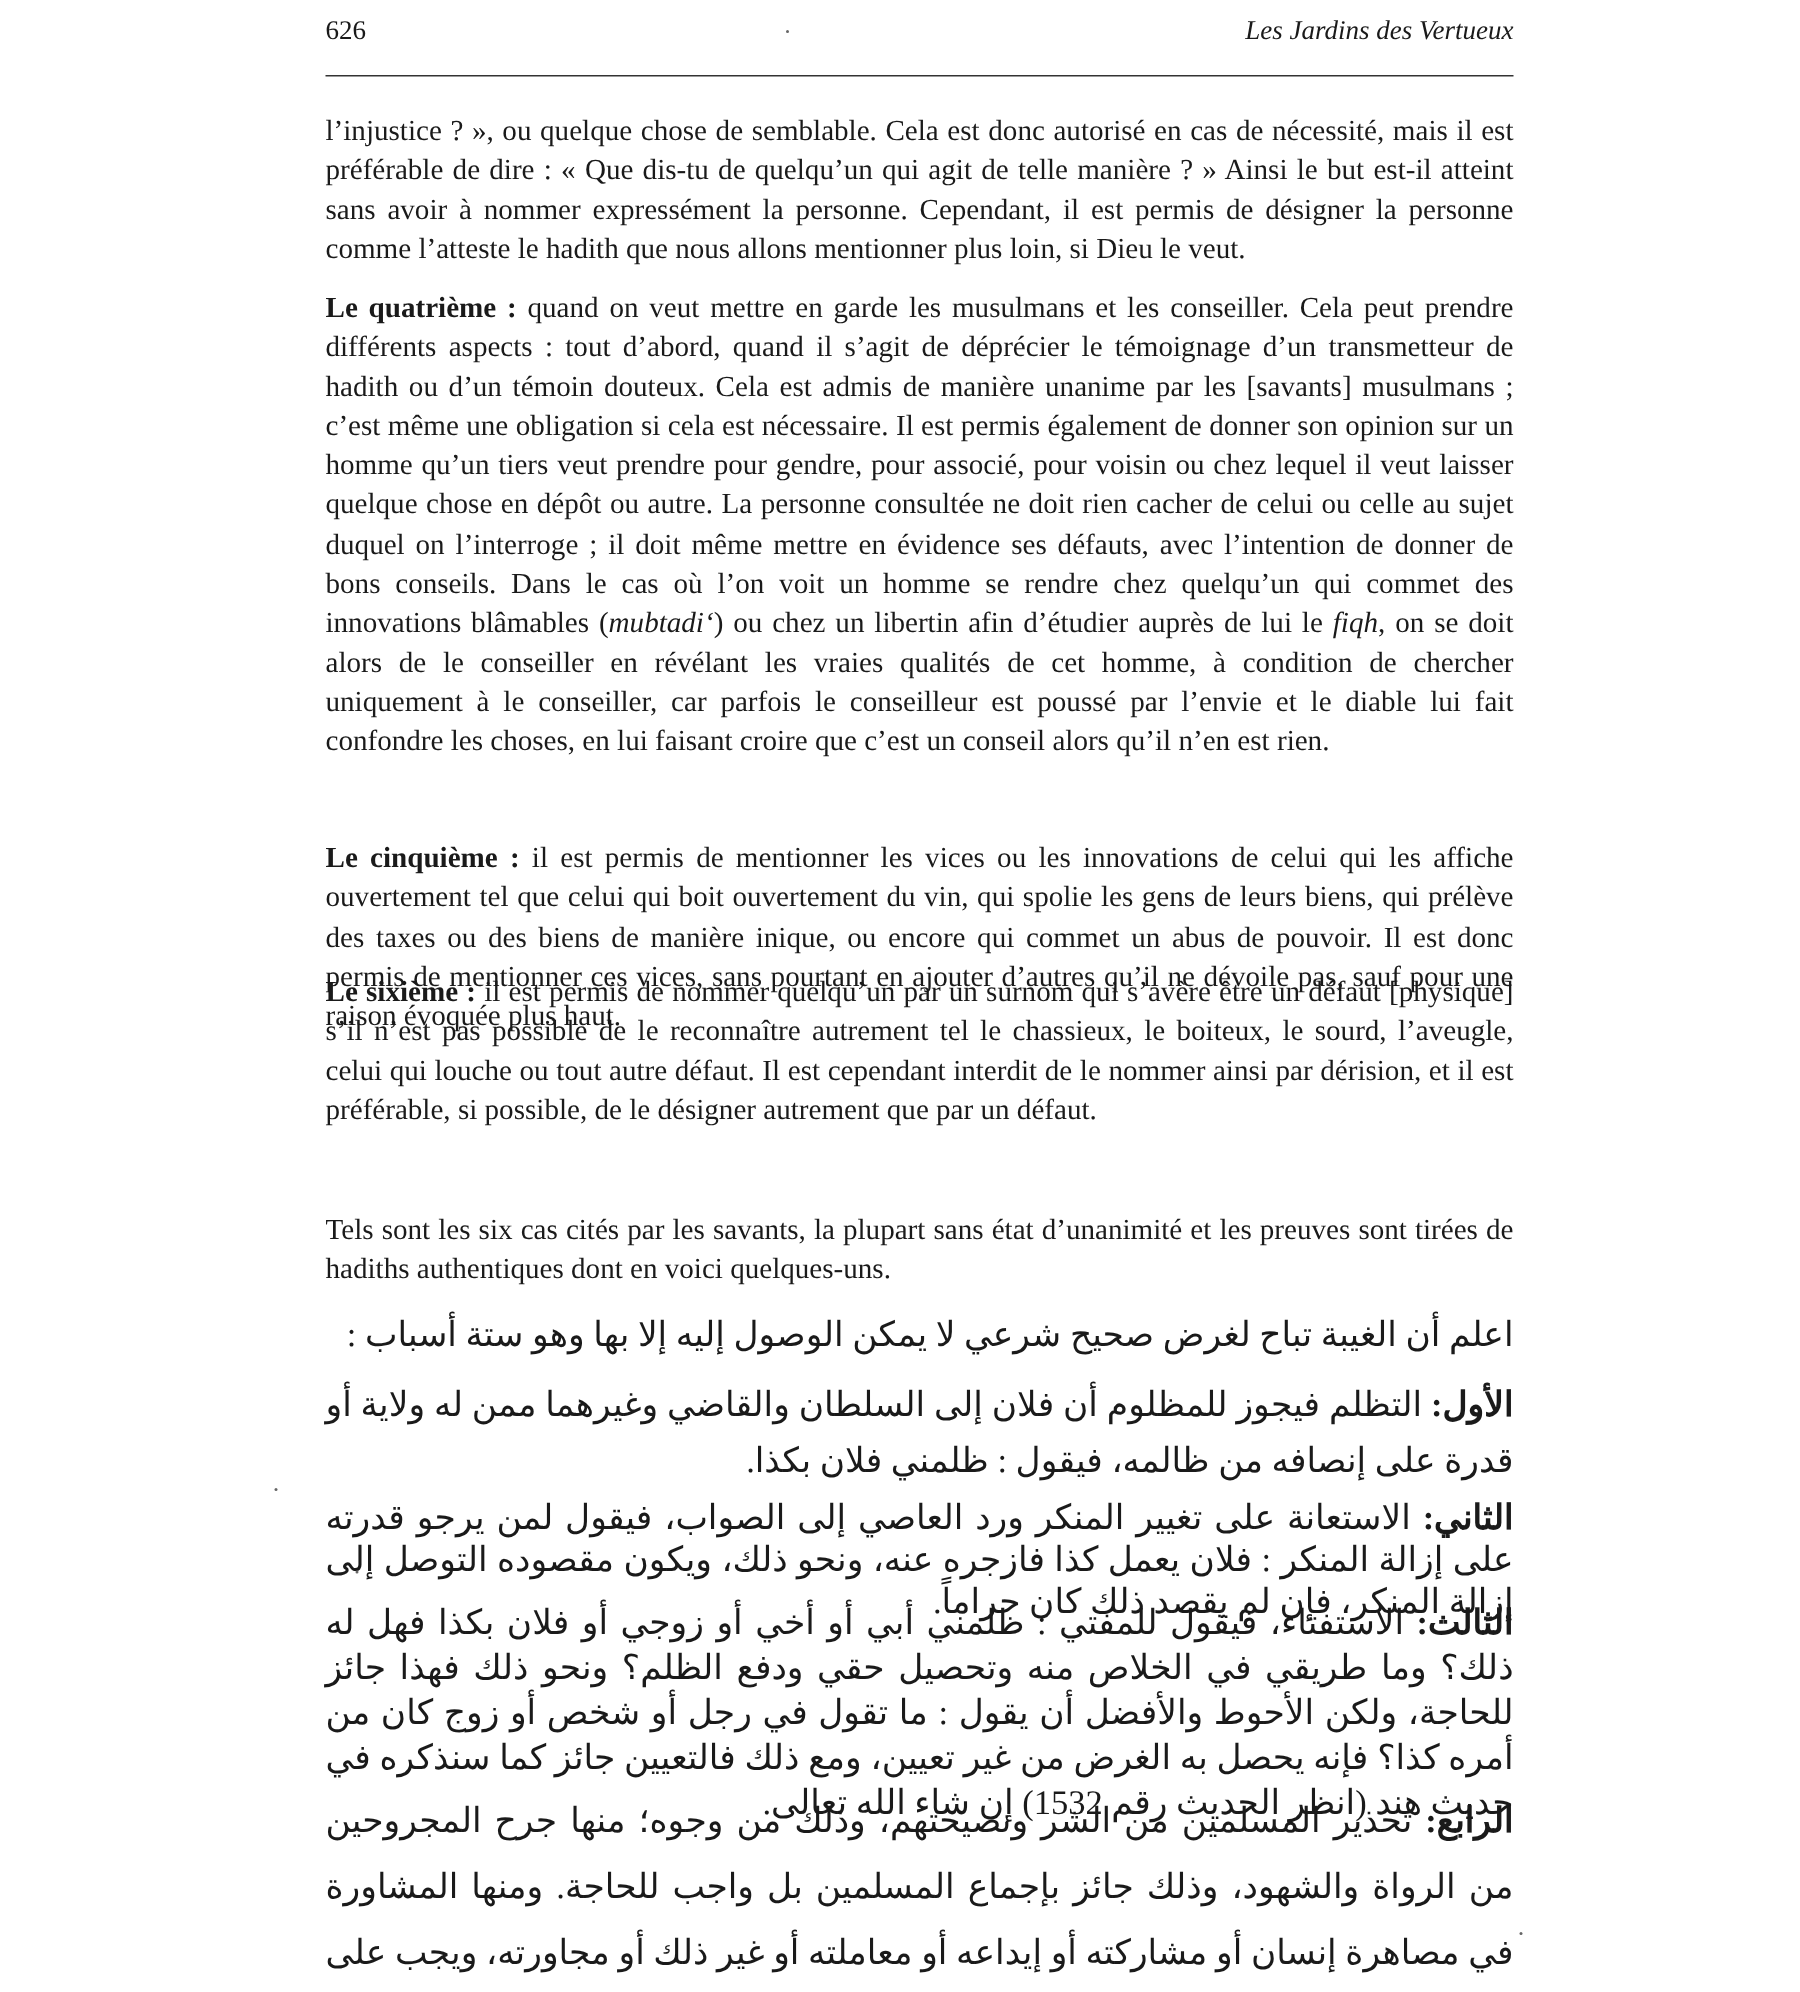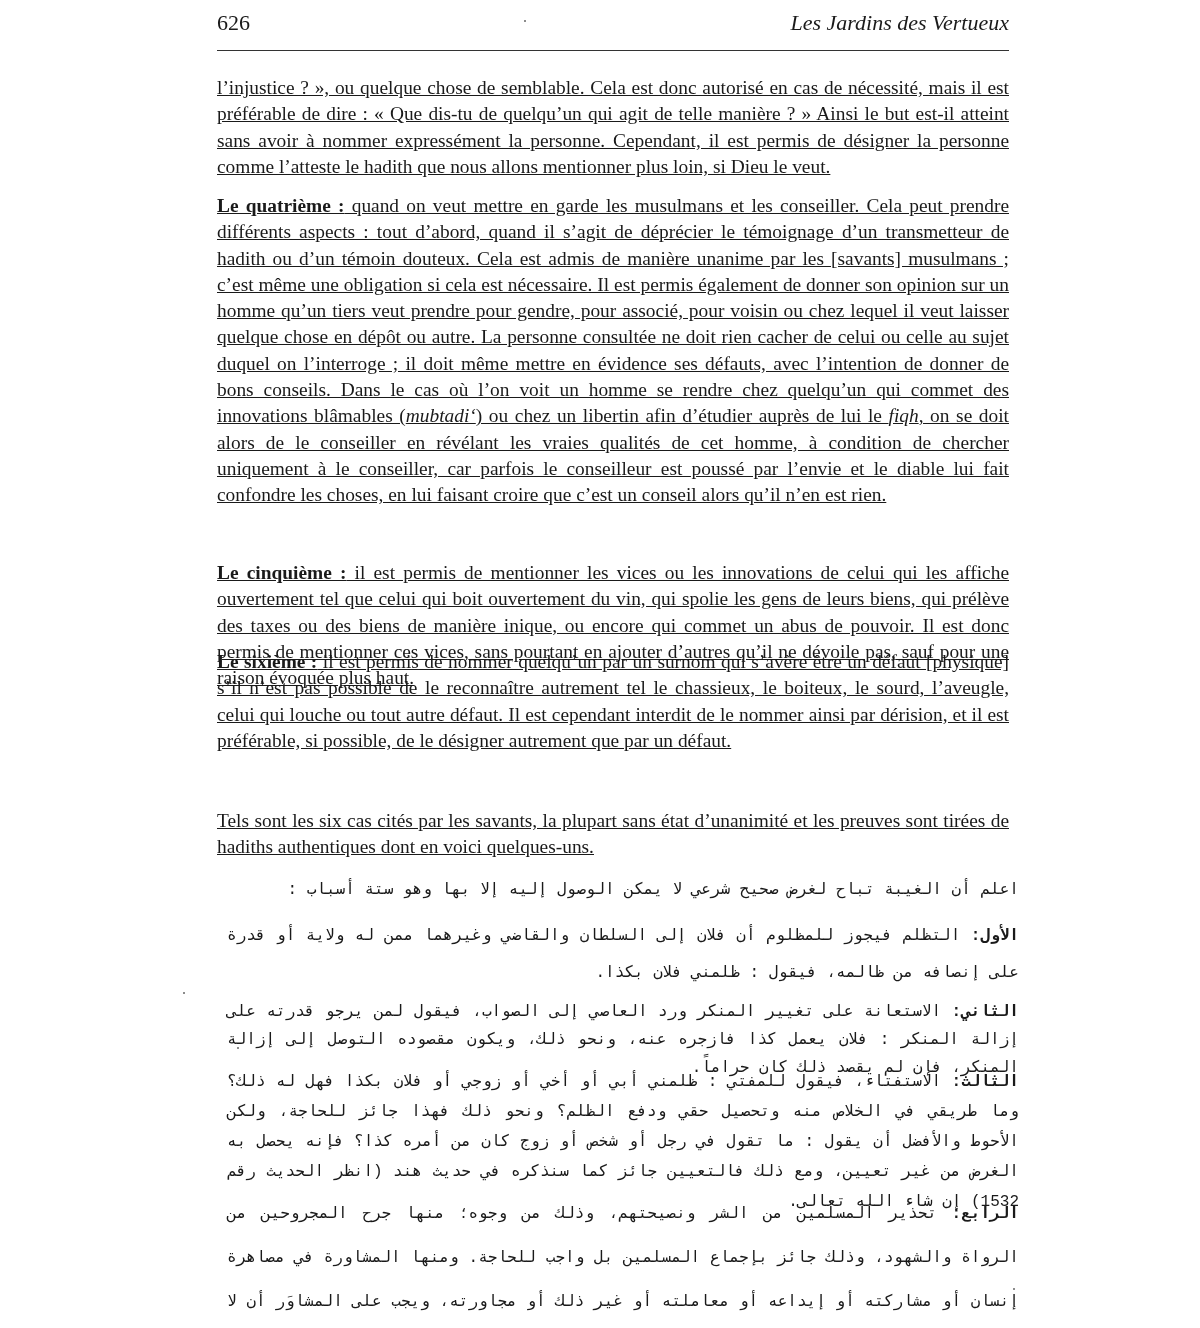--- a/index.html
+++ b/index.html
@@ -1,34 +1,34 @@
 <!DOCTYPE html>
 <html><head>
 <meta charset="utf-8">
 <style>
   html, body { margin: 0; padding: 0; background: #ffffff; }
   body { width: 1200px; height: 1328px; position: relative; overflow: hidden; color: #1a1a1a; }
   .page { position: absolute; left: 217px; top: 0; width: 792px; }
   .header { position: absolute; left: 0; top: 10px; width: 792px; height: 32px;
-            font-family: "Liberation Serif", serif; font-size: 22px; }
+            font-family: "Liberation Serif", serif; font-size: 18px; }
   .page-number { position: absolute; left: 0; top: 0; }
   .running-title { position: absolute; right: 0; top: 0; font-style: italic; margin-left: 16px; }
   .header-rule { position: absolute; left: 0; top: 40px; width: 792px; height: 0;
                  border-top: 1.5px solid #333; }
   .fr { position: absolute; left: 0; width: 792px; font-family: "Liberation Serif", serif;
-        font-size: 19.4px; line-height: 26.3px; text-align: justify; text-decoration: underline; }
+        font-size: 19.4px; line-height: 26.3px; text-align: justify; }
   .fr b { font-weight: bold; }
   .fr i { font-style: italic; }
   .p1 { top: 75px; }
   .p2 { top: 193px; }
   .p3 { top: 560px; }
   .p4 { top: 649px; }
   .p5 { top: 808px; }
-  .ar { position: absolute; left: 10px; width: 792px; direction: rtl; text-align: justify;
-        font-family: Liberation Mono, monospace; font-size: 16px; line-height: 32px; }
+  .ar { position: absolute; left: 0; width: 792px; direction: rtl; text-align: justify;
+        font-family: Liberation Serif, serif; font-size: 23px; line-height: 32px; }
   .ar .lbl { font-weight: bold; }
   .a0 { top: 874px; }
   .a1 { top: 918px; line-height: 37px; }
   .a2 { top: 998px; line-height: 28px; }
   .a3 { top: 1067px; line-height: 30px; }
   .a4 { top: 1192px; line-height: 44px; }
   .speck { position: absolute; width: 2px; height: 2px; background: #666; border-radius: 1px; }
 </style>
 </head>
 <body>

